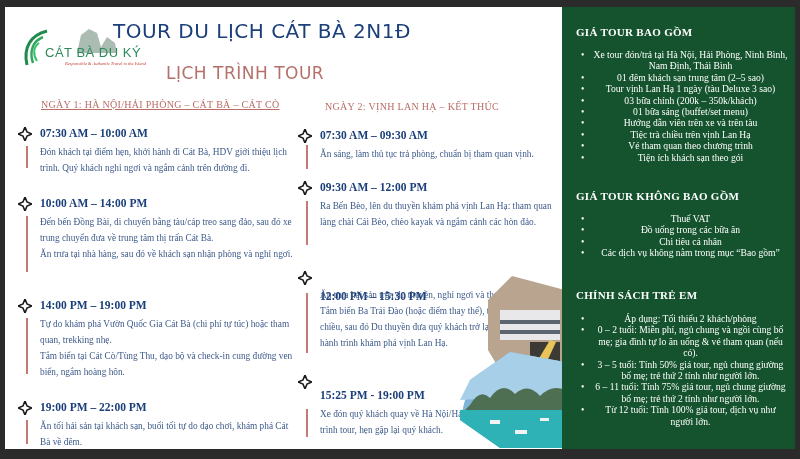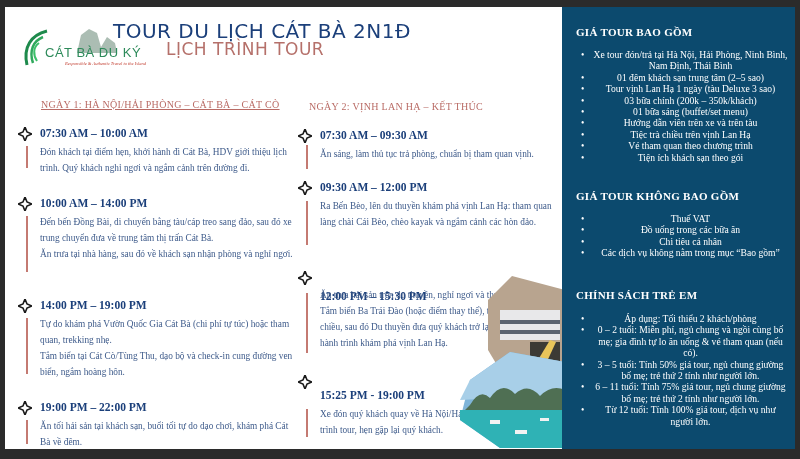--- a/index.html
+++ b/index.html
@@ -3,30 +3,30 @@
 <meta charset="utf-8">
 <style>
   * { box-sizing: border-box; margin: 0; padding: 0; }
   html, body { width: 800px; height: 459px; overflow: hidden; background: #2b2b2b; }
   body { position: relative; font-family: "Liberation Serif", serif; }
   .page { position: absolute; left: 5px; top: 7px; width: 790px; height: 442px; background: #ffffff; overflow: hidden; }
   .logo { position: absolute; left: 12px; top: 18px; width: 130px; height: 50px; }
   .logo-text { position: absolute; left: 28px; top: 20px; font-family: "Liberation Sans", sans-serif; font-size: 13px; color: #2d8a5a; letter-spacing: 0.5px; }
   .logo-tag { position: absolute; left: 48px; top: 36px; font-size: 4.5px; color: #c0392b; font-style: italic; white-space: nowrap; }
   .title { position: absolute; left: 108px; top: 12px; font-family: "DejaVu Sans", sans-serif; font-weight: normal; font-size: 20px; color: #1b3f7a; letter-spacing: 0.5px; }
-  .subtitle { position: absolute; left: 161px; top: 32px; font-family: "DejaVu Sans", sans-serif; font-size: 17px; color: #b5706a; letter-spacing: 0.5px; }
+  .subtitle { position: absolute; left: 161px; top: 56px; font-family: "DejaVu Sans", sans-serif; font-size: 17px; color: #b5706a; letter-spacing: 0.5px; }
   .day-head { position: absolute; font-size: 10px; color: #b96b65; letter-spacing: 0.3px; }
   .item { position: absolute; }
   .item .star { position: absolute; left: 0; top: 0; width: 14px; height: 14px; }
   .item .time { position: absolute; left: 22px; top: 0; font-size: 11.5px; font-weight: bold; color: #1b3f7a; white-space: nowrap; }
   .item .bar { position: absolute; left: 8px; width: 2px; background: #c47a72; }
   .item .desc { position: absolute; left: 22px; font-size: 9.3px; line-height: 16px; color: #3d5a8a; }
   .item .desc p { margin: 0; }
   .photos { position: absolute; left: 455px; top: 263px; width: 105px; height: 178px; }
-  .panel { position: absolute; left: 557px; top: 0; width: 233px; height: 442px; background: #0c4a6e; color: #ffffff; padding-left: 14px; }
+  .panel { position: absolute; left: 557px; top: 0; width: 233px; height: 442px; background: #14532d; color: #ffffff; padding-left: 14px; }
   .panel h3 { position: absolute; left: 14px; font-size: 11px; font-weight: bold; letter-spacing: 0.3px; }
   .panel ul { position: absolute; left: 14px; width: 212px; list-style: none; font-size: 9.6px; line-height: 11.4px; text-align: center; }
   .panel li { position: relative; padding-left: 17px; }
   .panel li::before { content: "•"; position: absolute; left: 5px; top: 0; }
 </style>
 </head>
 <body>
 
 <div class="page">
 
@@ -85,21 +85,21 @@
     <svg class="star" viewBox="0 0 14 14">
         <path d="M7 0 L9 5 L14 7 L9 9 L7 14 L5 9 L0 7 L5 5 Z" fill="none" stroke="#1a1a1a" stroke-width="1.6"></path>
       </svg>
     <span class="time">19:00 PM – 22:00 PM</span>
     <div class="bar" style="top:19px; height:24px;"></div>
     <div class="desc" style="top:17px; width:250px;">
       <p>Ăn tối hải sản tại khách sạn, buổi tối tự do dạo chơi, khám phá Cát Bà về đêm.</p>
     </div>
   </div>
 
-  <div class="day-head" style="left:304px; top:94px;">NGÀY 2: VỊNH LAN HẠ – KẾT THÚC</div>
+  <div class="day-head" style="left:320px; top:94px;">NGÀY 2: VỊNH LAN HẠ – KẾT THÚC</div>
 
   <div class="item" style="left:293px; top:122px;">
     <svg class="star" viewBox="0 0 14 14">
         <path d="M7 0 L9 5 L14 7 L9 9 L7 14 L5 9 L0 7 L5 5 Z" fill="none" stroke="#1a1a1a" stroke-width="1.6"></path>
       </svg>
     <span class="time">07:30 AM – 09:30 AM</span>
     <div class="bar" style="top:16px; height:24px;"></div>
     <div class="desc" style="top:17px; width:240px;">
       <p>Ăn sáng, làm thủ tục trả phòng, chuẩn bị tham quan vịnh.</p>
     </div>

